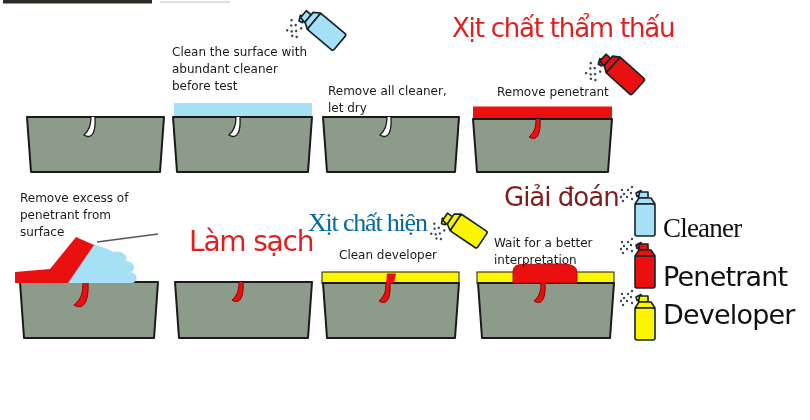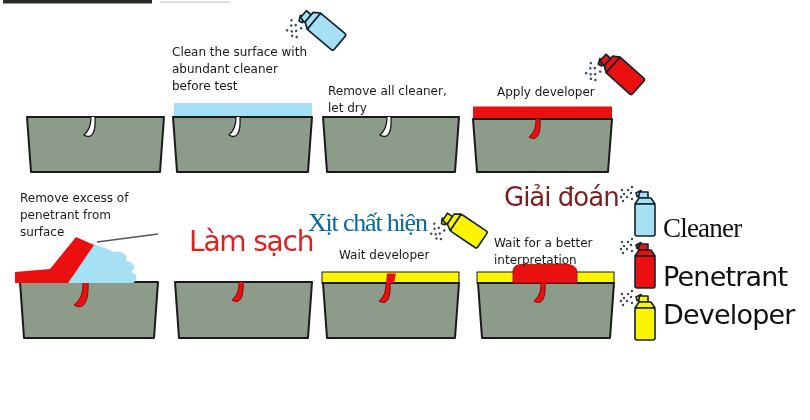--- a/index.html
+++ b/index.html
@@ -122,31 +122,32 @@
     </g>
   </svg>
 
   <div class="txt t-small" style="left:172px;top:44px;">Clean the surface with
 abundant cleaner
 before test</div>
 
   <div class="txt t-small" style="left:328px;top:83px;">Remove all cleaner,
 let dry</div>
 
-  <div class="txt t-small" style="left:497px;top:84px;">Apply developer</div>
+  <div class="txt t-small" style="left:497px;top:84px;">Remove penetrant</div>
 
   <div class="txt t-small" style="left:20px;top:190px;">Remove excess of
 penetrant from
 surface</div>
 
-  <div class="txt t-small" style="left:339px;top:247px;">Wait developer</div>
+  <div class="txt t-small" style="left:339px;top:247px;">Clean developer</div>
 
   <div class="txt t-small" style="left:494px;top:235px;">Wait for a better
 interpretation</div>
 
+  <div class="txt t-head" style="left: 452px; top: 14px; color: rgb(224, 31, 31);">Xịt chất thẩm thấu</div>
 
   <div class="txt t-head" style="left: 189px; top: 192px; font-size: 28px; color: rgb(224, 31, 31); margin-top: 36px;">Làm sạch</div>
 
   <div class="txt t-head" style="left: 308px; top: 209px; color: #0369a1; font-family: Liberation Serif, serif;">Xịt chất hiện</div>
 
   <div class="txt t-head" style="left: 504px; top: 183px; letter-spacing: -1px; color: #7f1d1d;">Giải đoán</div>
 
   <div class="legend-label" style="left:663px;top:213px;font-family:Liberation Serif, serif;">Cleaner</div>
   <div class="legend-label" style="left:663px;top:262px;">Penetrant</div>
   <div class="legend-label" style="left:663px;top:300px;">Developer</div>

